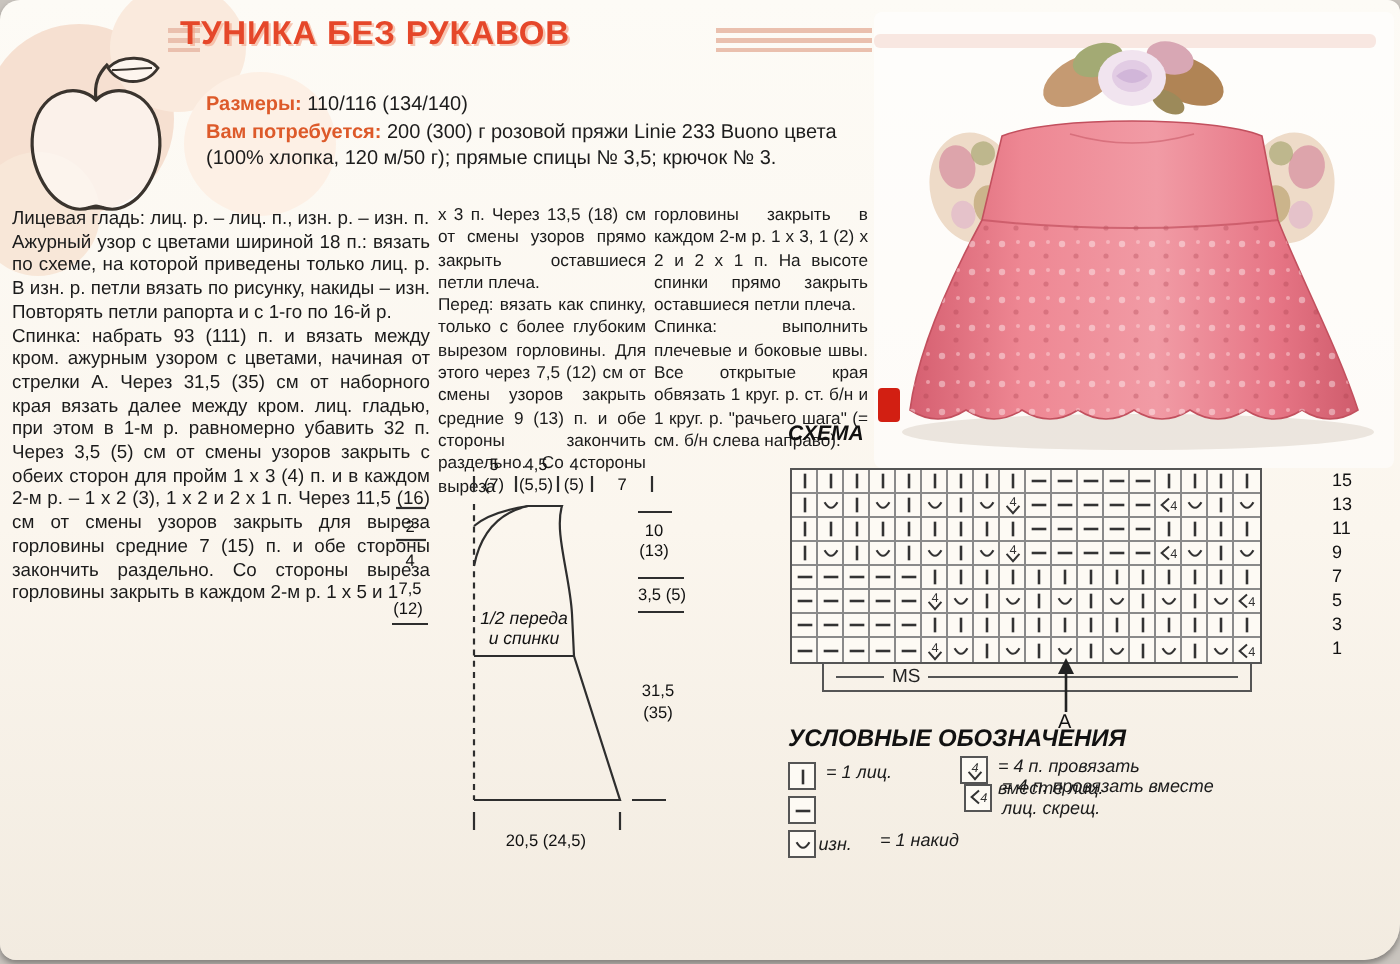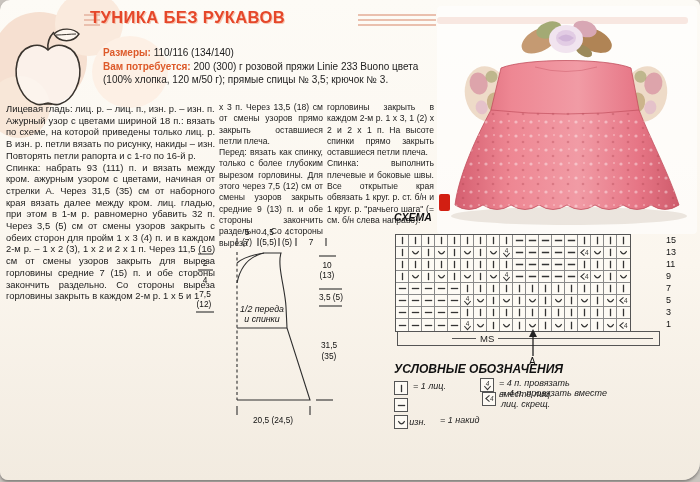--- a/index.html
+++ b/index.html
@@ -24,21 +24,21 @@
   .schematic text{font-family:"Liberation Sans",sans-serif;font-size:8.3px;fill:#111;}
   .schematic .it{font-style:italic;font-size:8.8px;}
   
   .chart-title{position:absolute;left:394px;top:211px;font-size:10.5px;font-weight:bold;font-style:italic;color:#111;}
   .grid{position:absolute;left:395px;top:234px;display:inline-grid;grid-template-columns:repeat(18,13px);grid-auto-rows:12px;border:1px solid #555;background:#fdfaf4;}
   .cell{border-right:1px solid #8a8a8a;border-bottom:1px solid #8a8a8a;display:flex;align-items:center;justify-content:center;}
   .cell:nth-child(18n){border-right:none;}
   .grid .cell:nth-last-child(-n+18){border-bottom:none;}
   .rownums{position:absolute;left:666px;top:234px;font-size:9px;color:#111;}
   .rownums div{height:12px;line-height:12px;}
-  .ms-box{position:absolute;left:397px;top:331px;width:213px;height:13px;border:1px solid #555;display:flex;align-items:center;font-size:9.5px;color:#222;padding-left:48px;}
+  .ms-box{position:absolute;left:411px;top:331px;width:213px;height:13px;border:1px solid #555;display:flex;align-items:center;font-size:9.5px;color:#222;}
   .ms-line{border-top:1.2px solid #555;height:0;}
   .ms-l{width:24px;margin-left:6px;}
   .ms-r{flex:1;margin-right:6px;}
   .ms-box span{padding:0 4px;}
   .arrow-a{position:absolute;left:526px;top:326px;}
   .a-label{position:absolute;left:529px;top:356px;font-size:10px;color:#111;}
   
   .legend-title{position:absolute;left:394px;top:362px;font-size:12px;font-weight:bold;font-style:italic;color:#111;}
   .lg-item{position:absolute;display:flex;gap:5px;align-items:flex-start;font-style:italic;font-size:9px;line-height:10.5px;color:#1b1b1b;}
   .lg-box{width:12px;height:12px;border:1px solid #555;display:flex;align-items:center;justify-content:center;flex:none;background:#fdfaf4;}

